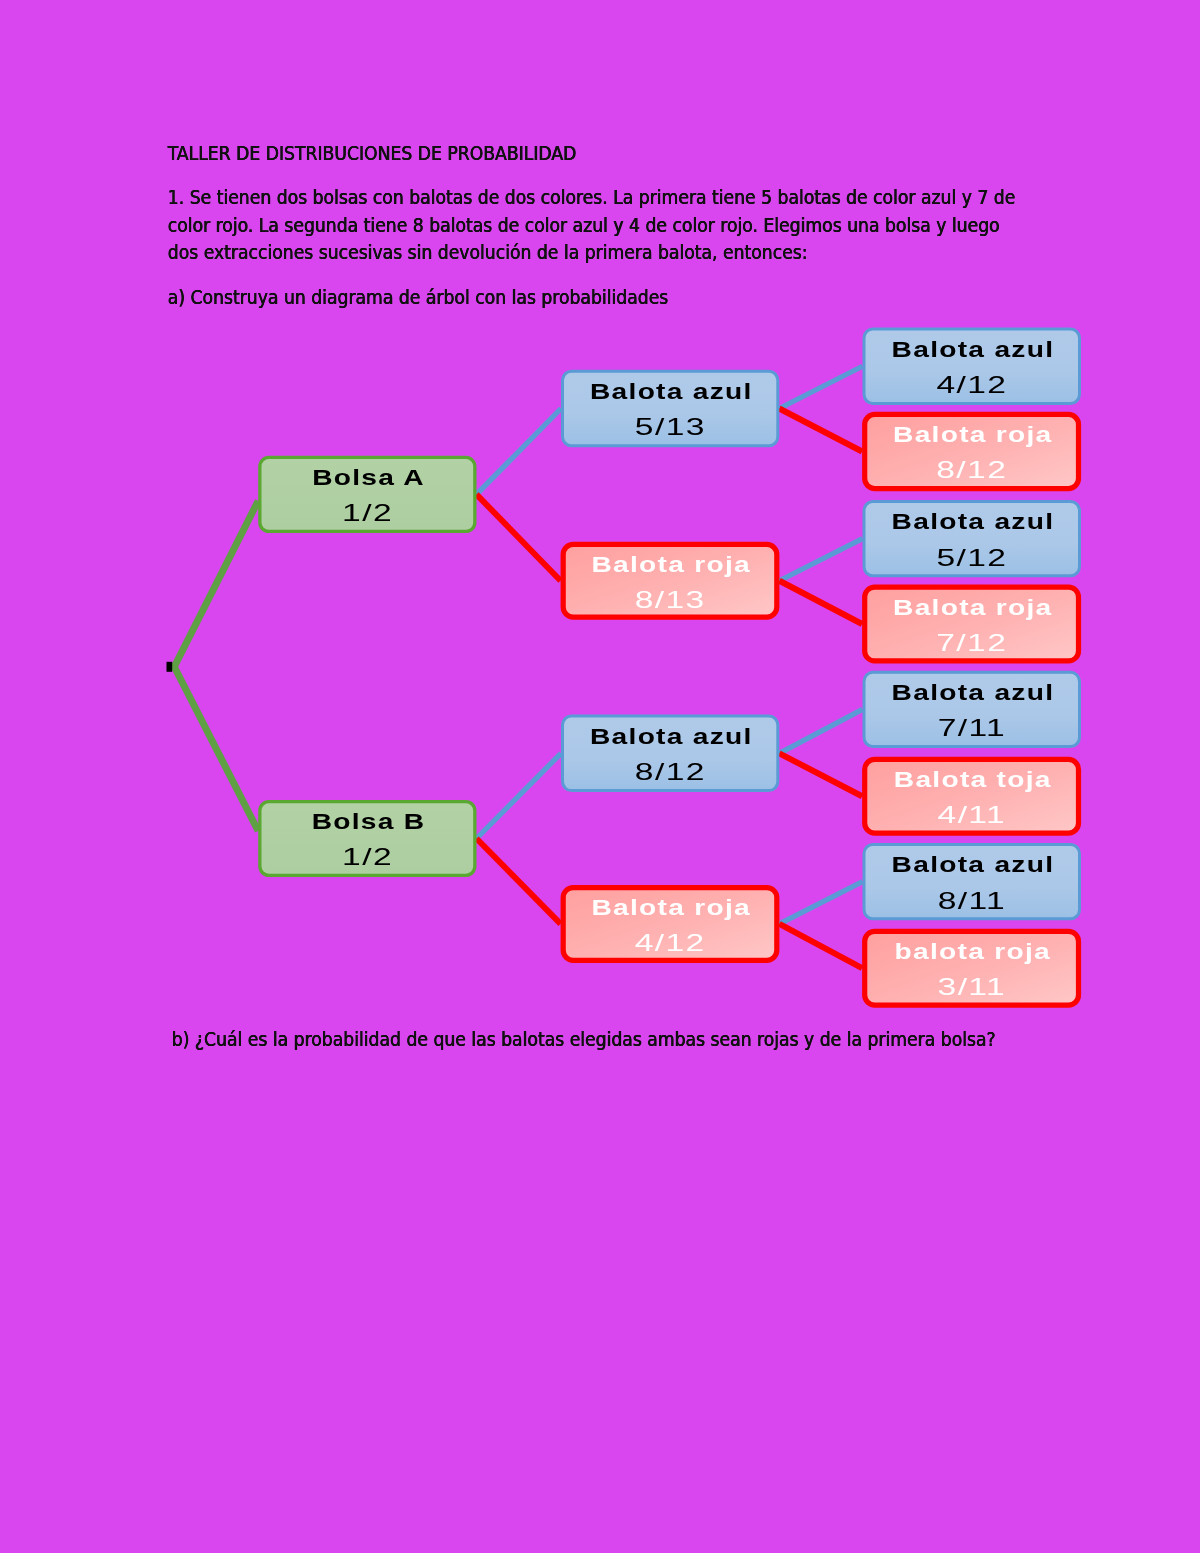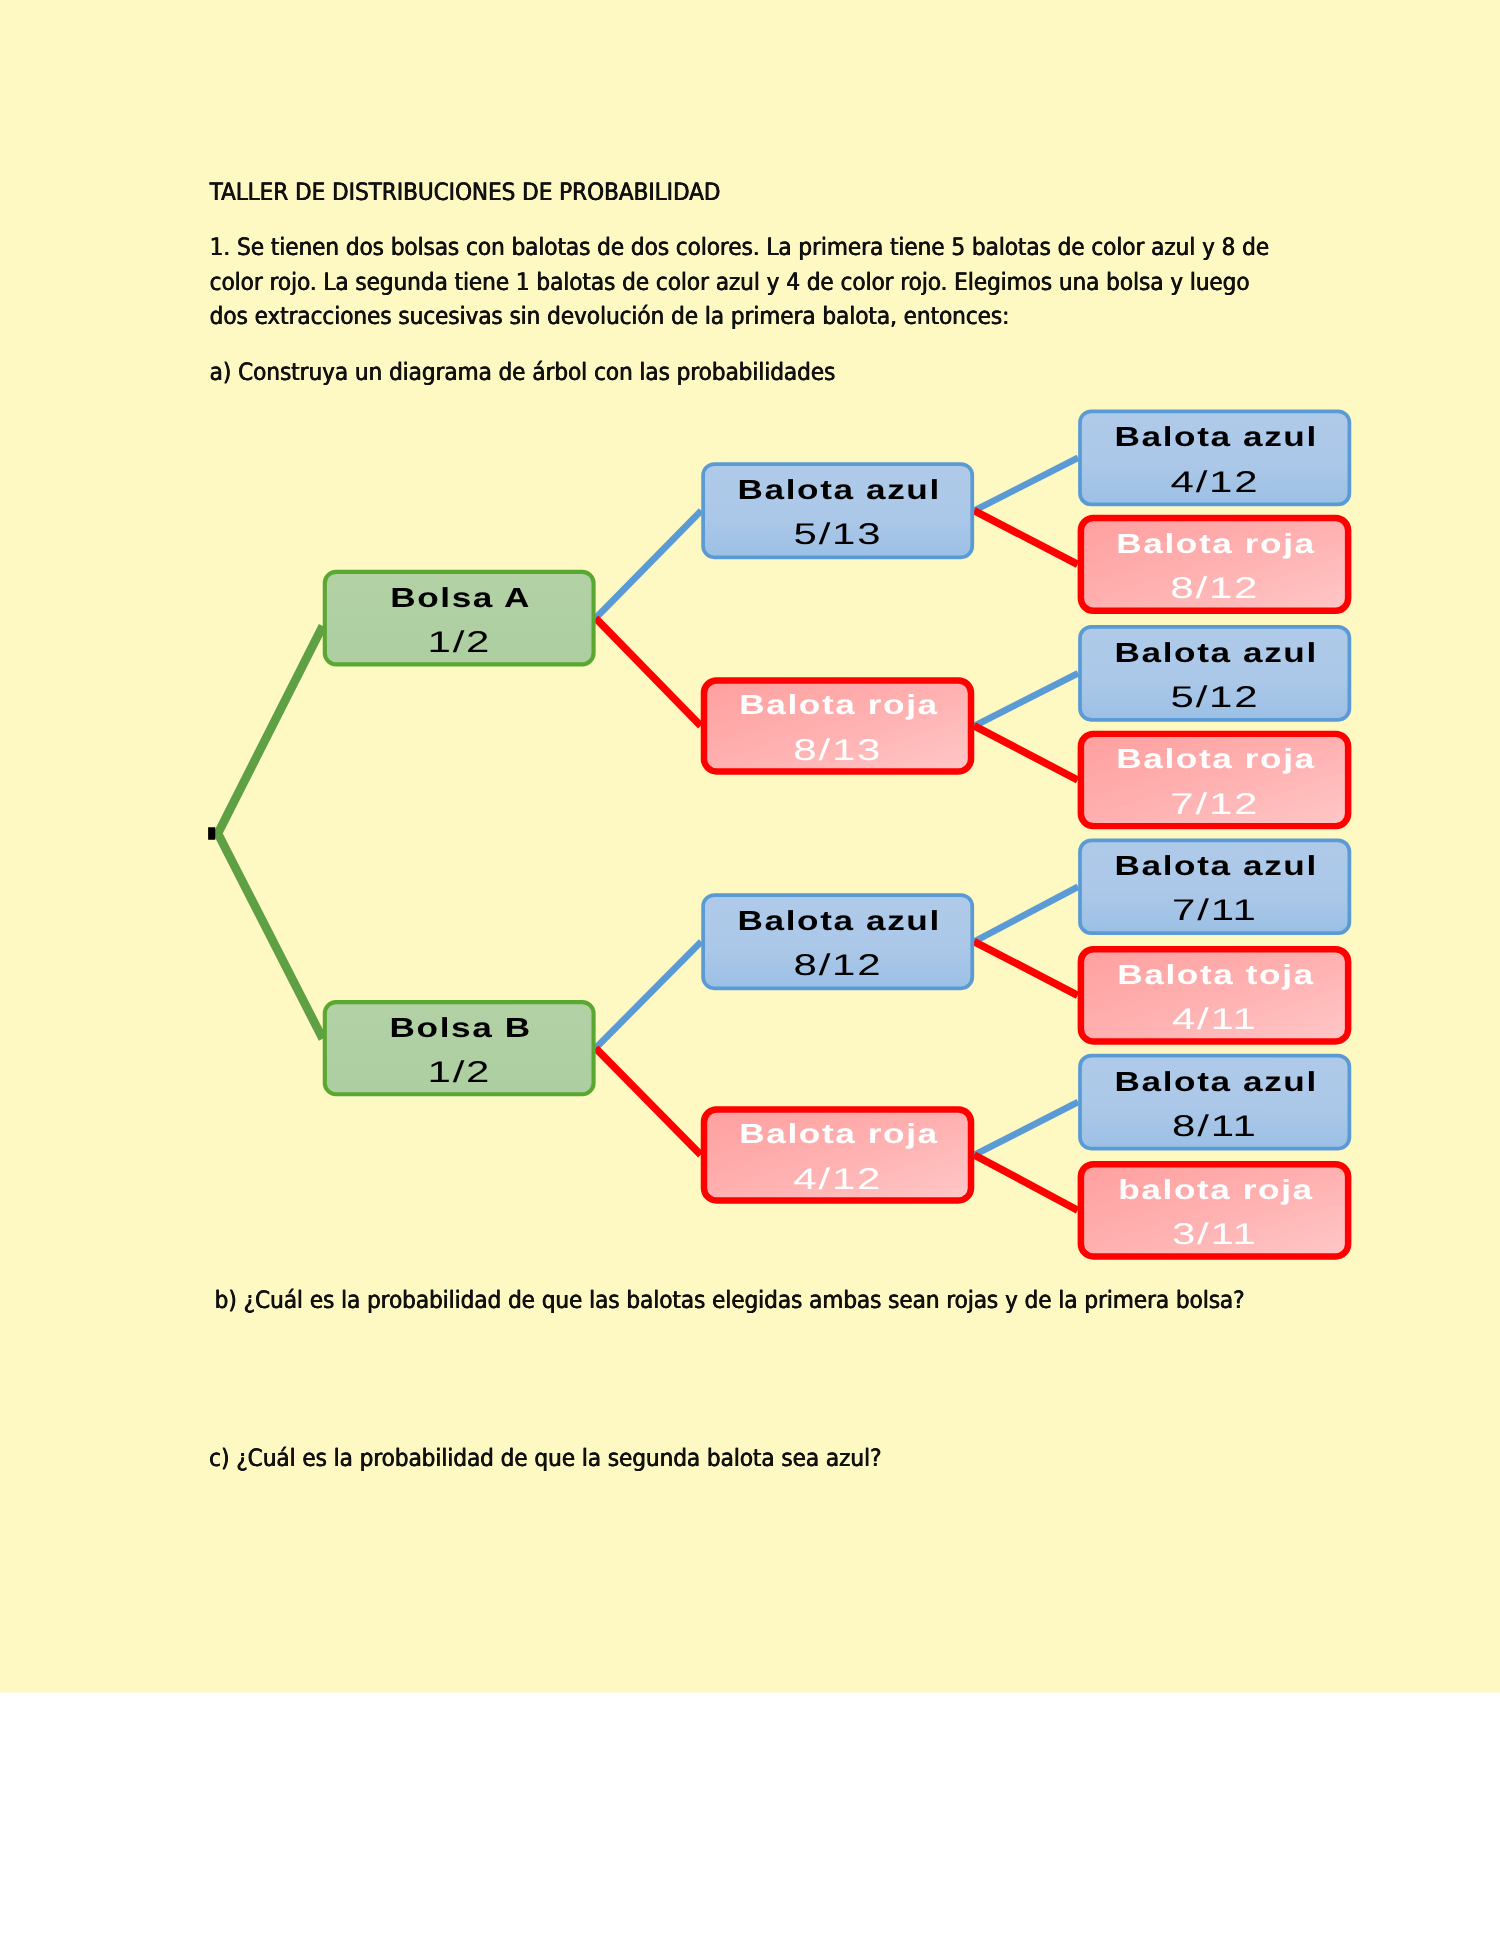--- a/index.html
+++ b/index.html
@@ -1,41 +1,40 @@
 <!DOCTYPE html>
 <html><head>
 <meta charset="utf-8">
 <style>
   html,body{margin:0;padding:0;background:#ffffff;}
   body{width:1200px;height:1553px;position:relative;overflow:hidden;
        font-family:"DejaVu Sans",sans-serif;font-stretch:condensed;color:#111111;
        -webkit-font-smoothing:antialiased;}
-  .page{position:absolute;left:0;top:0;width:1200px;height:1354px;background:#fef9c3;}
+  .page{position:absolute;left:0;top:0;width:1200px;height:1553px;background:#d946ef;}
   .txt{position:absolute;font-size:19.15px;line-height:27.15px;white-space:pre-wrap;
        text-shadow:0.3px 0 0 #111111,-0.3px 0 0 #111111;}
   #doc-title{left:167.8px;top:140.1px;}
   #para1{left:167.8px;top:184.4px;width:849px;}
   #qa{left:167.8px;top:284.0px;text-align:right;}
   #qb{left:171.8px;top:1025.5px;text-align:center;}
   #qc{left:167.4px;top:1153.1px;}
   svg#tree{position:absolute;left:0;top:0;width:1200px;height:1553px;overflow:visible;}
   .nodelabel{font-family:"Liberation Sans",sans-serif;font-stretch:normal;font-weight:bold;
              font-size:22px;letter-spacing:1px;}
   .nodeprob{font-family:"Liberation Sans",sans-serif;font-stretch:normal;font-weight:normal;
             font-size:24px;letter-spacing:1px;}
 </style>
 </head>
 <body>
 
 <div class="page">
   <div class="txt" id="doc-title">TALLER DE DISTRIBUCIONES DE PROBABILIDAD</div>
-  <div class="txt" id="para1">1. Se tienen dos bolsas con balotas de dos colores. La primera tiene 5 balotas de color azul y 8 de color rojo. La segunda tiene 1 balotas de color azul y 4 de color rojo. Elegimos una bolsa y luego dos extracciones sucesivas sin devolución de la primera balota, entonces:</div>
+  <div class="txt" id="para1">1. Se tienen dos bolsas con balotas de dos colores. La primera tiene 5 balotas de color azul y 7 de color rojo. La segunda tiene 8 balotas de color azul y 4 de color rojo. Elegimos una bolsa y luego dos extracciones sucesivas sin devolución de la primera balota, entonces:</div>
   <div class="txt" id="qa">a) Construya un diagrama de árbol con las probabilidades</div>
   <div class="txt" id="qb">b) ¿Cuál es la probabilidad de que las balotas elegidas ambas sean rojas y de la primera bolsa?</div>
-  <div class="txt" id="qc">c) ¿Cuál es la probabilidad de que la segunda balota sea azul?</div>
 
   <svg id="tree" viewBox="0 0 1200 1553">
     <defs>
       <linearGradient id="gblue" x1="0" y1="0" x2="0" y2="1">
         <stop offset="0%" stop-color="#AFCAE9"></stop>
         <stop offset="55%" stop-color="#ACC8E8"></stop>
         <stop offset="100%" stop-color="#9BC0E5"></stop>
       </linearGradient>
       <linearGradient id="gred" x1="0" y1="0" x2="1" y2="1">
         <stop offset="0%" stop-color="#FF9F9F"></stop>

